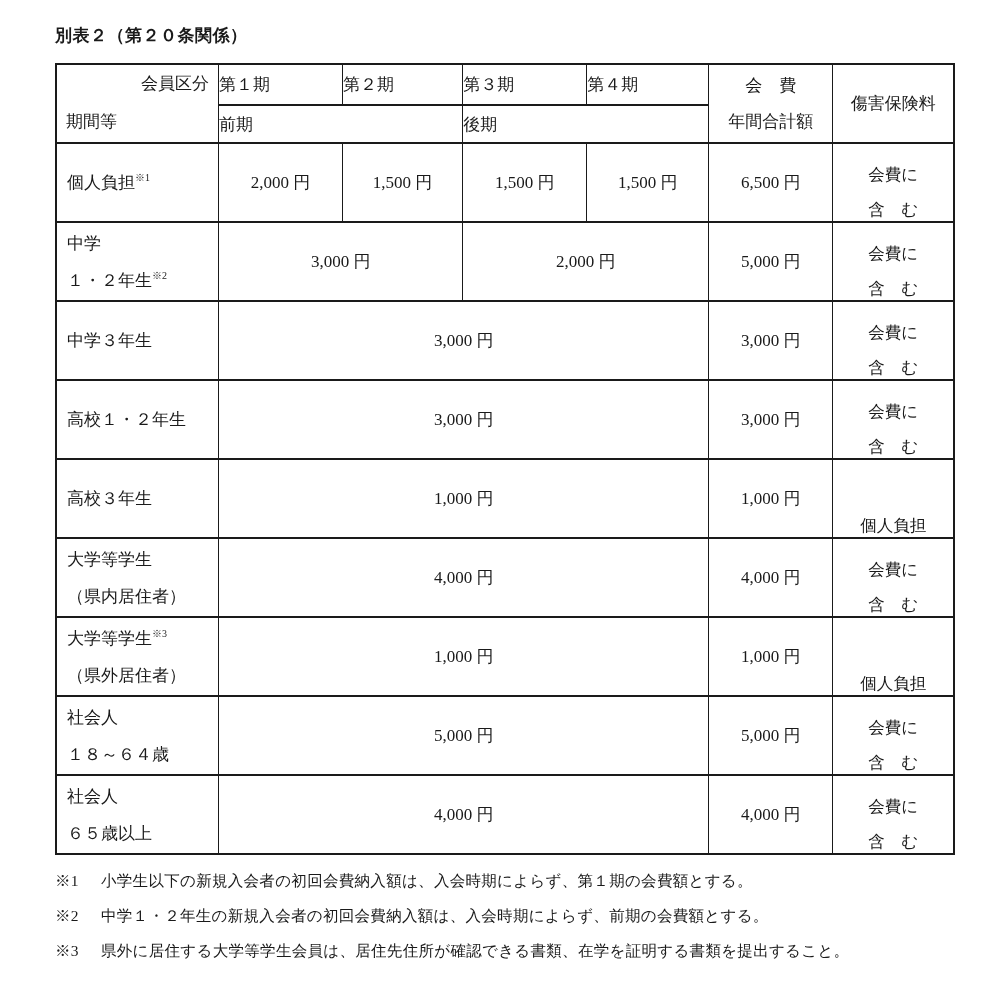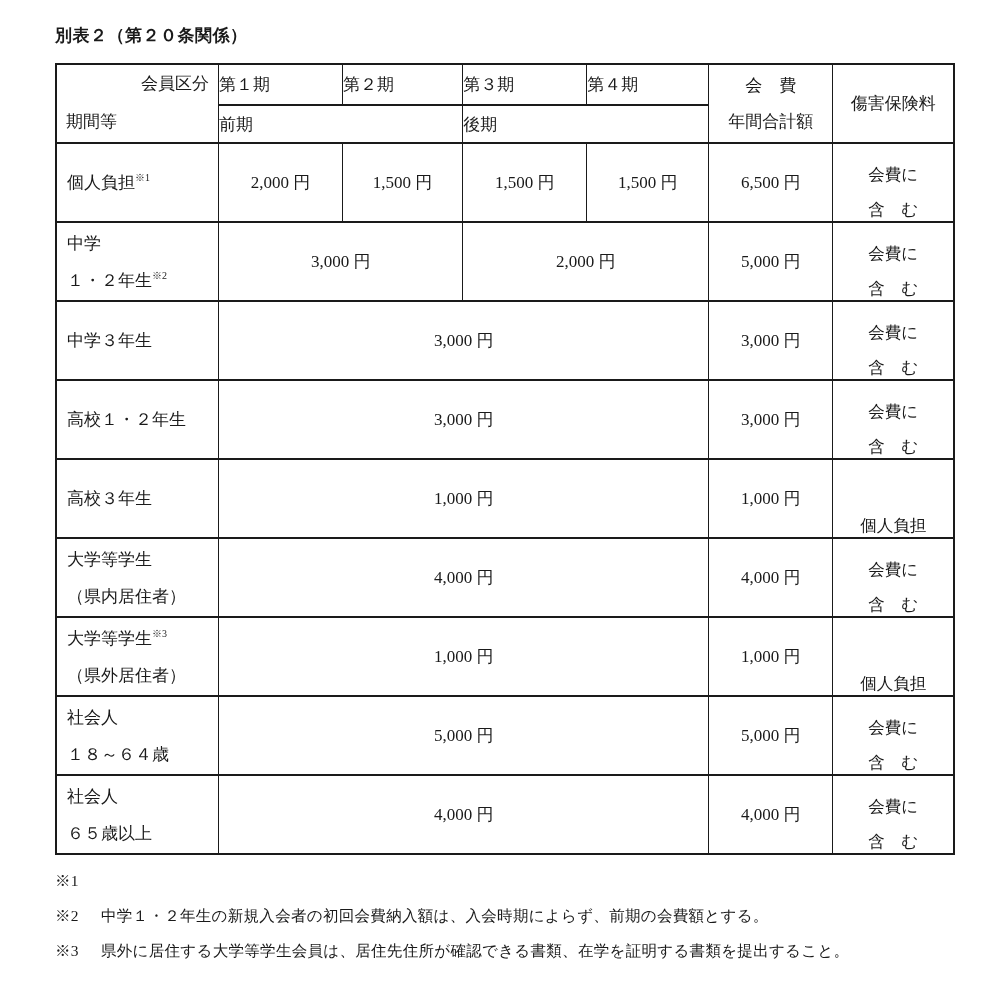--- a/index.html
+++ b/index.html
@@ -294,20 +294,21 @@
           </div>
         </td>
       </tr>
 
     </tbody>
   </table>
 
   <div class="footnotes">
     <div class="footnote">
       <span class="fn-marker">※1</span>
+      <span class="fn-text">小学生以下の新規入会者の初回会費納入額は、入会時期によらず、第１期の会費額とする。</span>
     </div>
     <div class="footnote">
       <span class="fn-marker">※2</span>
       <span class="fn-text">中学１・２年生の新規入会者の初回会費納入額は、入会時期によらず、前期の会費額とする。</span>
     </div>
     <div class="footnote">
       <span class="fn-marker">※3</span>
       <span class="fn-text">県外に居住する大学等学生会員は、居住先住所が確認できる書類、在学を証明する書類を提出すること。</span>
     </div>
   </div>

